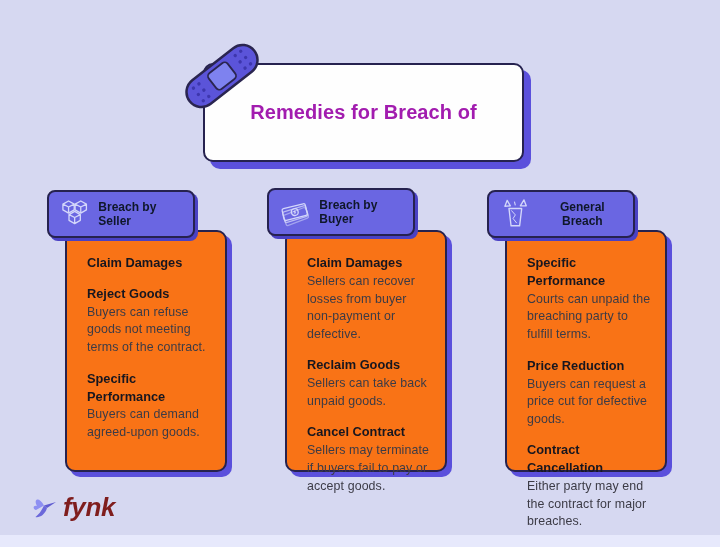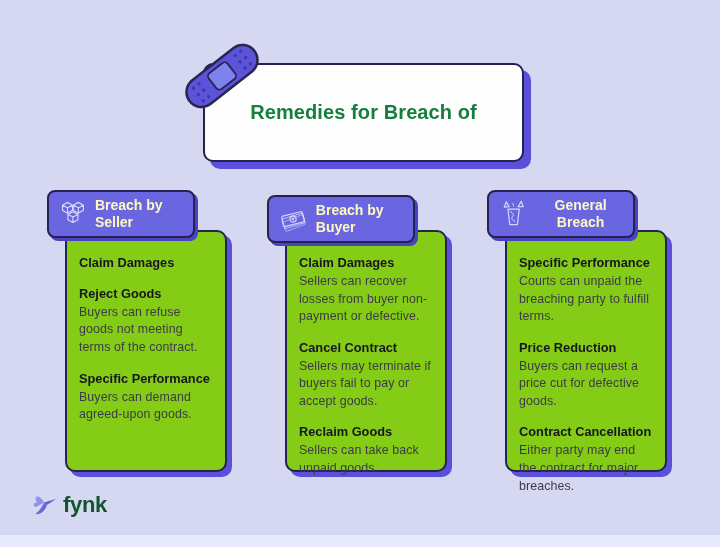--- a/index.html
+++ b/index.html
@@ -10,61 +10,61 @@
   }
   
   .title-card {
     position:absolute; left:203px; top:63px; width:317px; height:95px;
     background:#fefefe; border:2px solid #26224f; border-radius:10px;
     box-shadow:7px 7px 0 #5b50dc;
     display:flex; flex-direction:column; align-items:center; justify-content:center;
     z-index:2;
   }
   .title-line {
-    font-size:20px; font-weight:700; color:#15803d; line-height:1.32;
+    font-size:20px; font-weight:700; color:#a21caf; line-height:1.32;
     letter-spacing:0.1px; text-align:left;
   }
   .bandage { position:absolute; left:172px; top:36px; z-index:3; }
   
   .col-header {
     position:absolute; width:148px; height:48px; box-sizing:border-box;
     background:#6a66e2; border:2px solid #26224f; border-radius:8px;
     box-shadow:3px 3px 0 #4a41c4;
     display:flex; align-items:center; gap:8px; padding:4px 8px 4px 10px;
     z-index:4;
   }
   .col-header .hdr-label {
-    font-size:14px; font-weight:700; color:#fef9c3; line-height:1.18;
+    font-size:12px; font-weight:700; color:#0f172a; line-height:1.18;
   }
   .col-body {
     position:absolute; width:162px; height:242px; box-sizing:border-box;
-    background:#84cc16; border:2px solid #26224f; border-radius:10px;
+    background:#f97316; border:2px solid #26224f; border-radius:10px;
     box-shadow:5px 5px 0 #5b50dc;
-    padding:22px 13px 0 12px; z-index:1;
+    padding:22px 13px 0 20px; z-index:1;
   }
   .hdr-1 { left:47px;  top:190px; }
-  .hdr-2 { left:267px; top:195px; }
+  .hdr-2 { left:267px; top:188px; }
   .hdr-3 { left:487px; top:190px;text-align:center; }
   .body-1 { left:65px;  top:230px; }
   .body-2 { left:285px; top:230px; }
   .body-3 { left:505px; top:230px; }
   .card-item { margin-bottom:13px; }
   .item-heading {
     font-size:12.8px; font-weight:700; color:#17161f; line-height:1.4;
     margin-bottom:1px;
   }
   .item-body {
     font-size:12.4px; color:#3c3b46; line-height:1.42; letter-spacing:0.1px;
   }
   
   .brand {
     position:absolute; left:32px; top:492px;
     display:flex; align-items:center; gap:5px; z-index:2;
   }
-  .brand-text { font-size:22px; font-weight:700; color:#14532d; letter-spacing:-0.3px; }
+  .brand-text { font-size:26px; font-weight:700; color:#7f1d1d; letter-spacing:-0.3px;font-style:italic; }
   .bottom-strip {
     position:absolute; left:0; bottom:0; width:720px; height:12px;
     background:#e7e9fc;
   }
   .icon-svg { display:block; }
 </style>
 </head>
 <body>
 
 <div class="canvas">
@@ -127,26 +127,26 @@
       </g>
     </svg>
     <div class="hdr-label">Breach by Buyer</div>
   </div>
   <div class="col-body body-2">
     <div class="card-item">
       <div class="item-heading">Claim Damages</div>
       <div class="item-body">Sellers can recover losses from buyer non-payment or defective.</div>
     </div>
     <div class="card-item">
+      <div class="item-heading">Reclaim Goods</div>
+      <div class="item-body">Sellers can take back unpaid goods.</div>
+    </div>
+    <div class="card-item">
       <div class="item-heading">Cancel Contract</div>
       <div class="item-body">Sellers may terminate if buyers fail to pay or accept goods.</div>
-    </div>
-    <div class="card-item">
-      <div class="item-heading">Reclaim Goods</div>
-      <div class="item-body">Sellers can take back unpaid goods.</div>
     </div>
   </div>
 
   <div class="col-header hdr-3">
     <svg class="icon-svg" width="34" height="34" viewBox="0 0 36 36" fill="none" stroke="#d4d7fa" stroke-width="1.5" stroke-linejoin="round">
       <path d="M11 12 L13.3 31 L22.7 31 L25 12 Z"></path>
       <path d="M13.5 14 L18 19 L15.5 23 L19.5 28" stroke-width="1.1"></path>
       <path d="M12.5 9 L9 3 L6.5 9.5 Z"></path>
       <path d="M23.5 9 L27.5 2.5 L30 9 Z"></path>
       <path d="M18 8.5 L17 4.5" stroke-width="1.2"></path>

